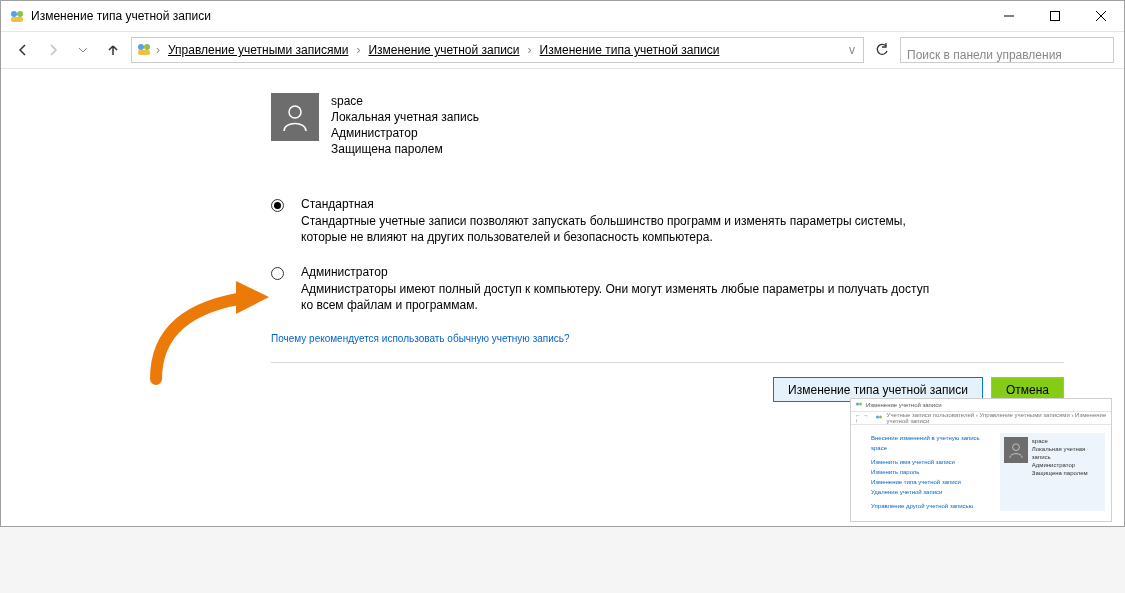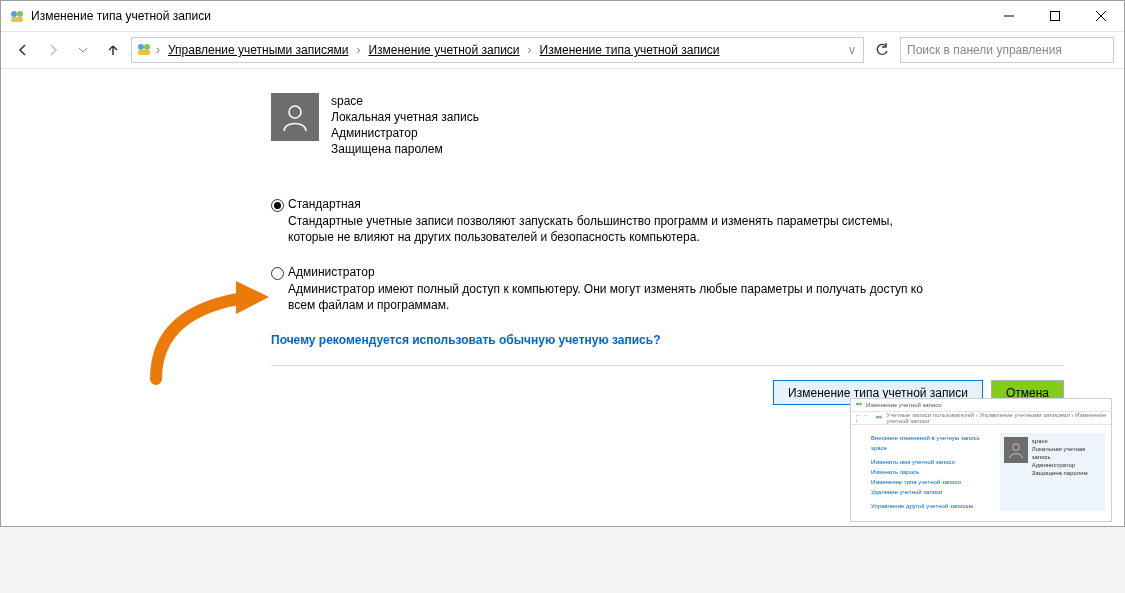--- a/index.html
+++ b/index.html
@@ -8,33 +8,33 @@
 .titlebar .t-icon{width:16px;height:16px;margin-right:6px;}
 .titlebar .t-text{flex:1;font-size:12px;}
 .titlebar .winbtn{width:46px;height:30px;display:flex;align-items:center;justify-content:center;}
 .navbar{height:36px;display:flex;align-items:center;padding:0 10px;border-bottom:1px solid #e5e5e5;gap:6px;}
 .navbar .navbtn{width:24px;height:24px;display:flex;align-items:center;justify-content:center;color:#555;}
 .navbar .navbtn.dis{color:#c0c0c0;}
 .breadcrumb{flex:1;height:24px;border:1px solid #cccccc;display:flex;align-items:center;padding:0 4px;font-size:12px;gap:2px;overflow:hidden;}
 .bc-item{padding:0 4px;white-space:nowrap;text-decoration:underline;}
 .bc-sep{color:#888;padding:0 2px;}
 .navbar .refresh{width:24px;height:24px;display:flex;align-items:center;justify-content:center;color:#555;}
-.searchbox{width:200px;height:24px;border:1px solid #cccccc;padding:0 6px;display:flex;align-items:center;color:#888;}
+.searchbox{width:200px;height:24px;border:1px solid #cccccc;padding:0 6px;display:flex;align-items:flex-end;color:#888;}
 .content{padding:24px 60px 10px 270px;position:relative;}
 .headline{color:#1a5eab;font-size:16px;margin-bottom:22px;}
 .userblock{display:flex;gap:12px;margin-bottom:40px;}
 .avatar{width:48px;height:48px;background:#6d6d6d;display:flex;align-items:center;justify-content:center;}
 .uinfo{font-size:12px;line-height:16px;}
 .radiogroup{font-size:12px;}
-.radioitem{display:flex;gap:4px;margin-bottom:20px;max-width:670px;justify-content:flex-end;}
+.radioitem{display:flex;gap:17px;margin-bottom:20px;max-width:670px;justify-content:flex-end;}
 .radioitem .rbtn{width:13px;height:13px;border:1px solid #333;border-radius:50%;margin-top:2px;box-sizing:border-box;position:relative;flex-shrink:0;}
 .radioitem .rbtn.sel:after{content:"";position:absolute;left:2px;top:2px;width:7px;height:7px;background:#000;border-radius:50%;}
 .radioitem .rlabel{font-size:12px;}
 .radioitem .rdesc{font-size:12px;margin-top:2px;line-height:16px;}
-.link{color:#0066cc;font-size:12px;font-weight:bold;}
+.link{color:#0066cc;font-size:10px;}
 .buttonrow{border-top:1px solid #d9d9d9;margin-top:18px;padding-top:14px;display:flex;justify-content:flex-end;gap:8px;padding-right:0px;}
 .btn{height:23px;padding:0 14px;background:#84cc16;border:1px solid #adadad;font-size:12px;display:flex;align-items:center;}
 .btn:first-child{background:#e5f1fb;border-color:#0078d7;}
 .arrow-annot{position:absolute;left:140px;top:210px;pointer-events:none;}
 .thumb{position:absolute;right:12px;bottom:4px;width:260px;border:1px solid #d0d0d0;background:#fff;font-size:6px;}
 .thumb .tb-title{height:12px;border-bottom:1px solid #e5e5e5;display:flex;align-items:center;padding-left:4px;color:#555;}
 .thumb .tb-nav{height:12px;border-bottom:1px solid #e5e5e5;display:flex;align-items:center;padding-left:4px;color:#777;gap:4px;}
 .thumb .tb-body{display:flex;padding:8px 6px 10px 20px;gap:10px;}
 .thumb .tb-links{color:#0066cc;line-height:10px;}
 .thumb .tb-links .hl{margin-bottom:4px;}
@@ -145,21 +145,21 @@
         <div class="rbtn sel"></div>
         <div>
           <div class="rlabel">Стандартная</div>
           <div class="rdesc">Стандартные учетные записи позволяют запускать большинство программ и изменять параметры системы, которые не влияют на других пользователей и безопасность компьютера.</div>
         </div>
       </div>
       <div class="radioitem">
         <div class="rbtn"></div>
         <div>
           <div class="rlabel">Администратор</div>
-          <div class="rdesc">Администратор имеют полный доступ к компьютеру. Они могут изменять любые параметры и получать доступ ко всем файлам и программам.</div>
+          <div class="rdesc">Администраторы имеют полный доступ к компьютеру. Они могут изменять любые параметры и получать доступ ко всем файлам и программам.</div>
         </div>
       </div>
     </div>
 
     <div class="link">Почему рекомендуется использовать обычную учетную запись?</div>
 
     <div class="buttonrow">
       <div class="btn">Изменение типа учетной записи</div>
       <div class="btn">Отмена</div>
     </div>

